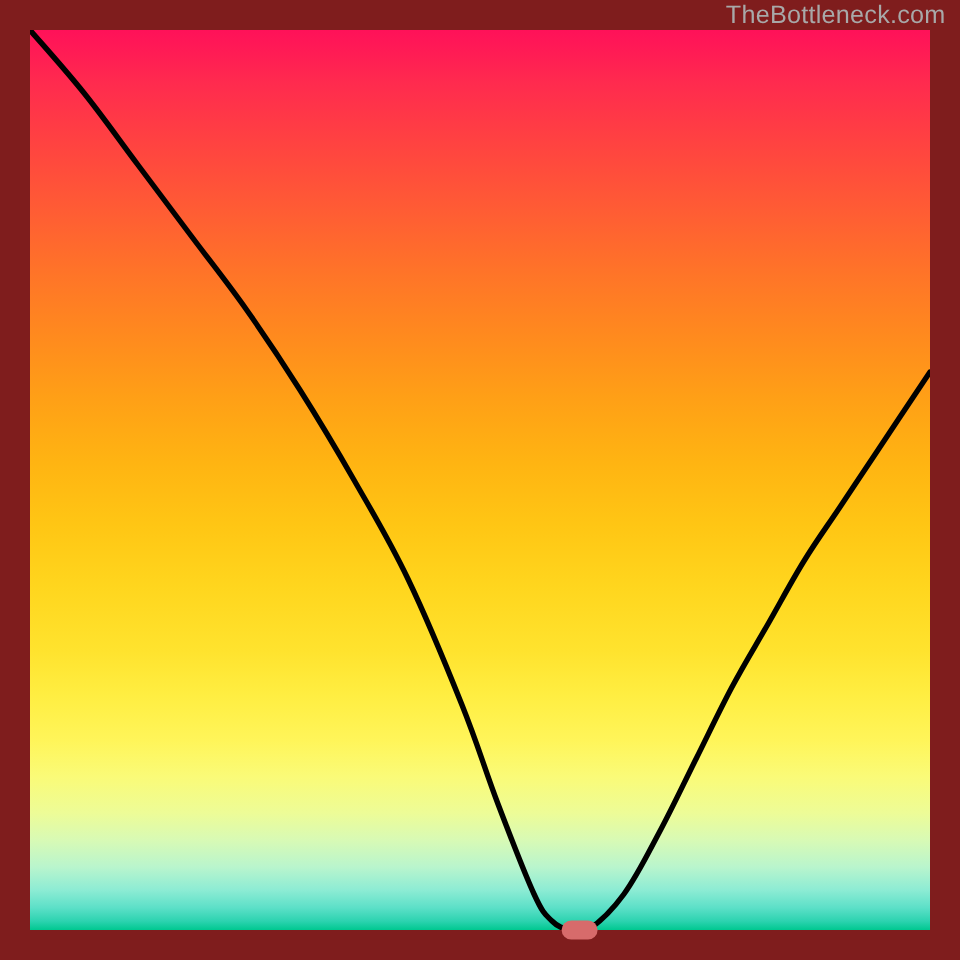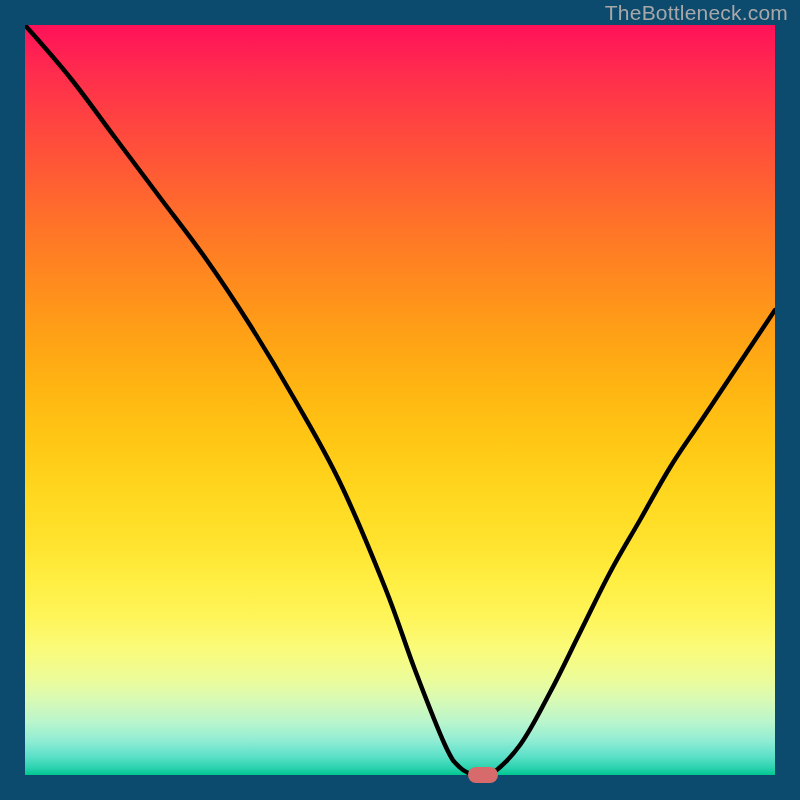--- a/index.html
+++ b/index.html
@@ -7,21 +7,21 @@
     padding: 0;
     width: 800px;
     height: 800px;
     background: #000;
     overflow: hidden;
   }
   .frame {
     position: relative;
     width: 800px;
     height: 800px;
-    background: #0c4a6e;
+    background: #7f1d1d;
   }
   .plot {
     position: absolute;
     left: 25px;
     top: 25px;
     width: 750px;
     height: 750px;
     background: linear-gradient(to bottom,
       #ff1159 0%,
       #ff2b4e 6%,

